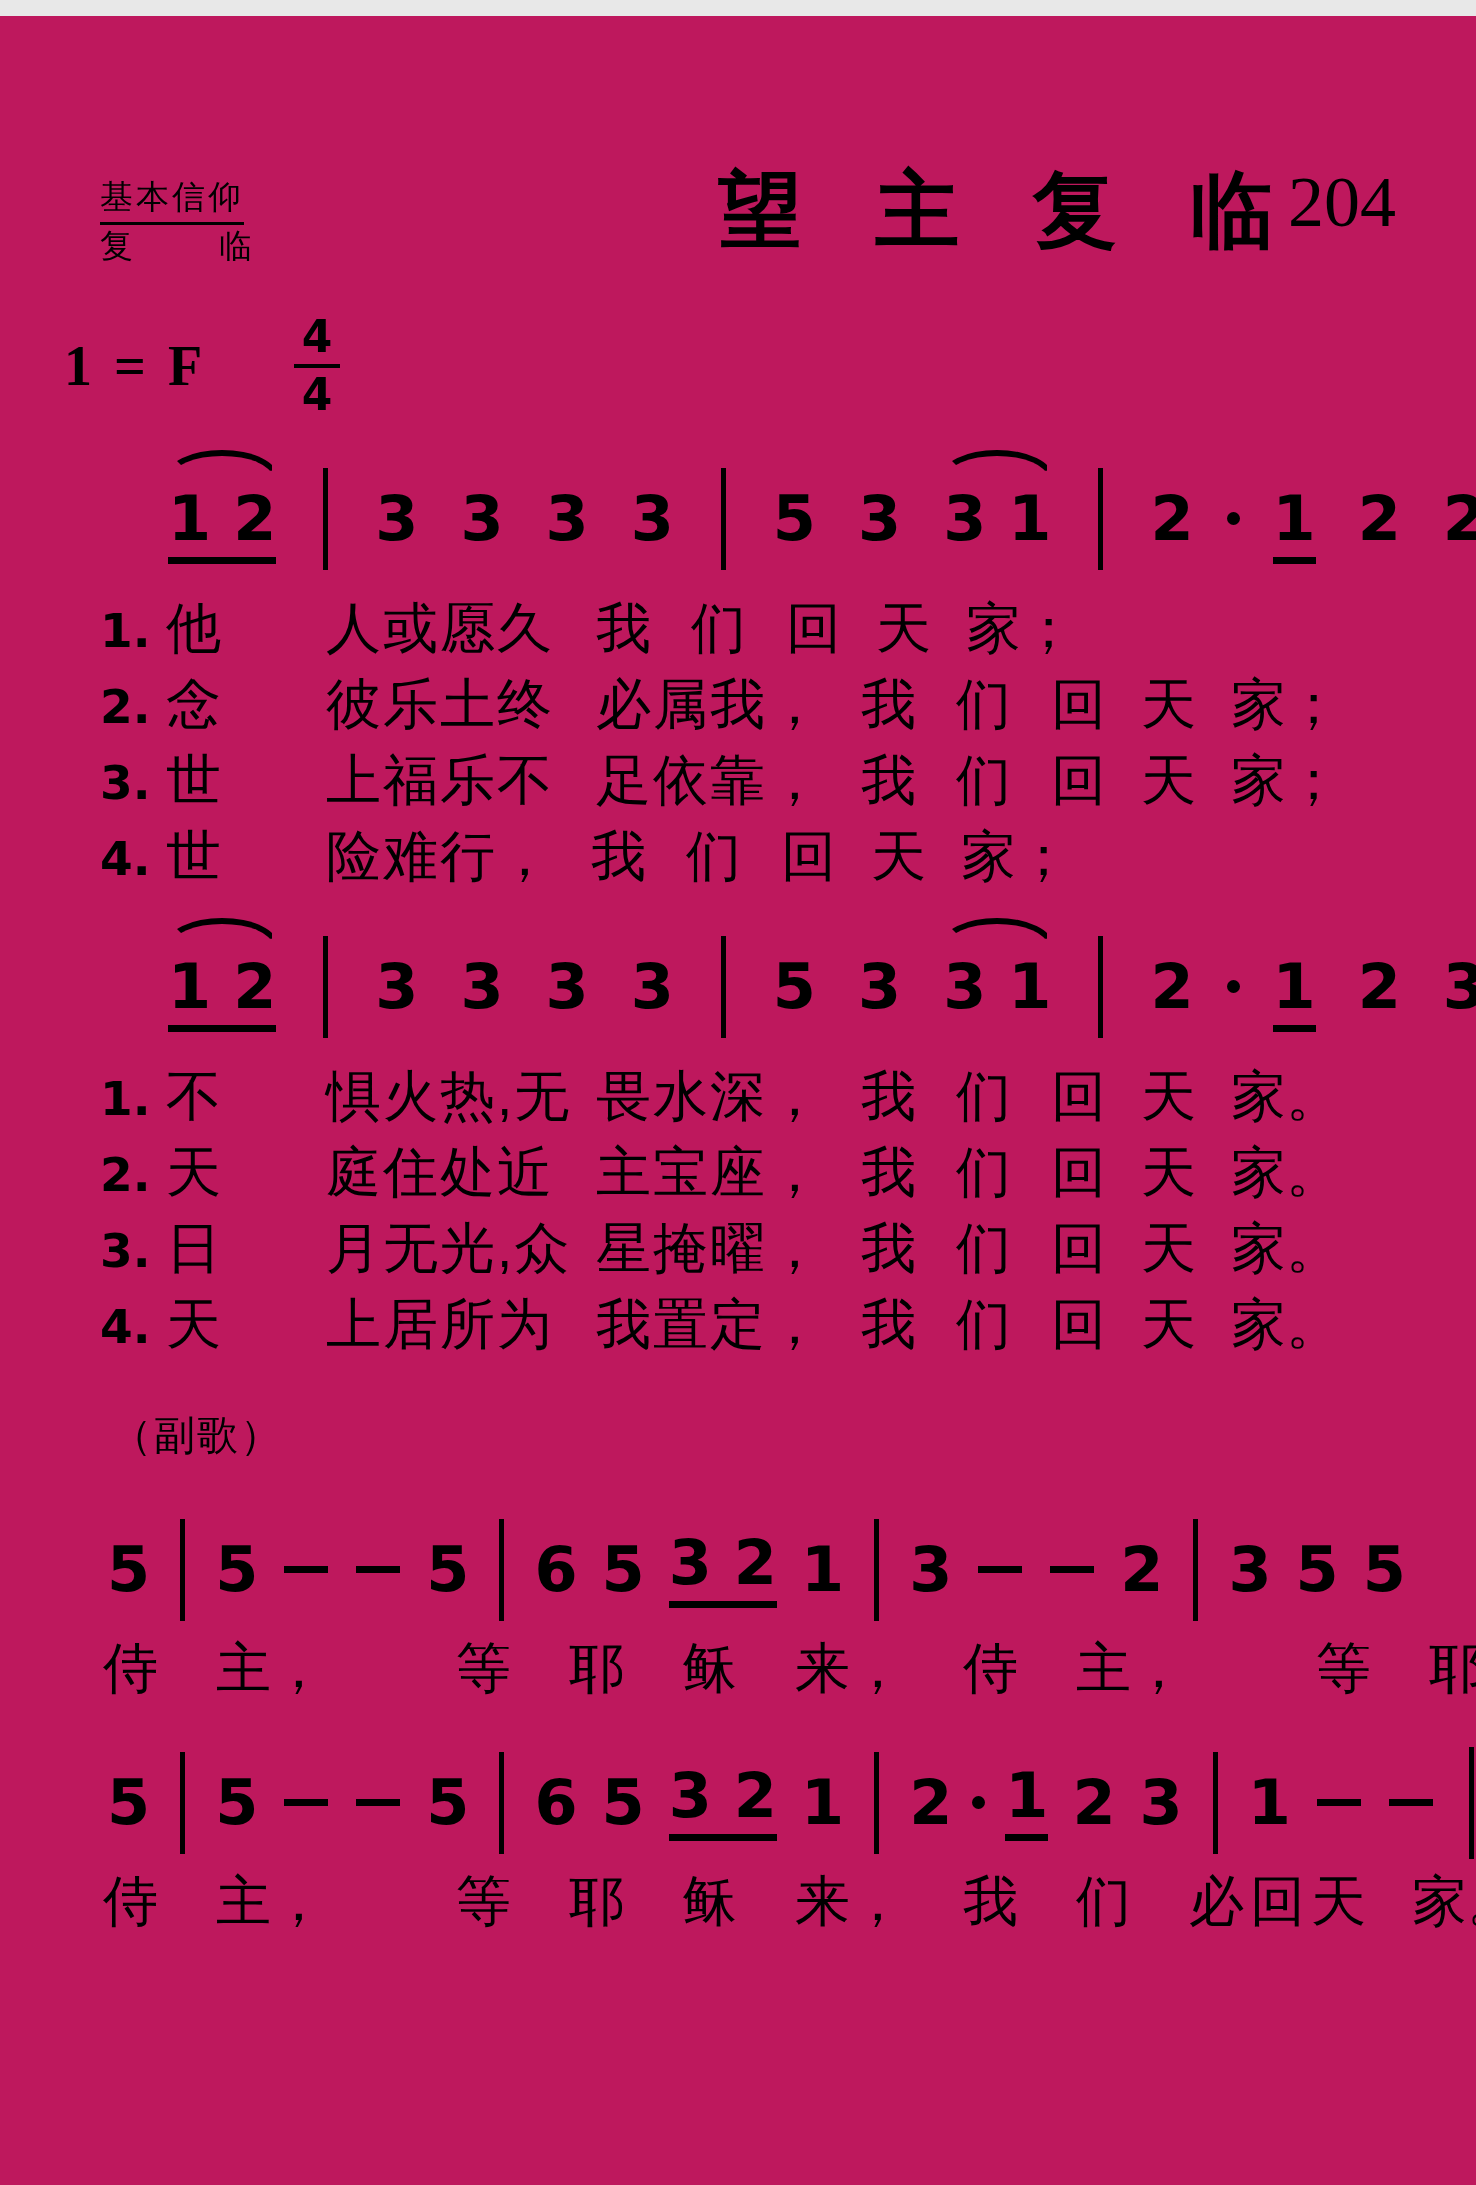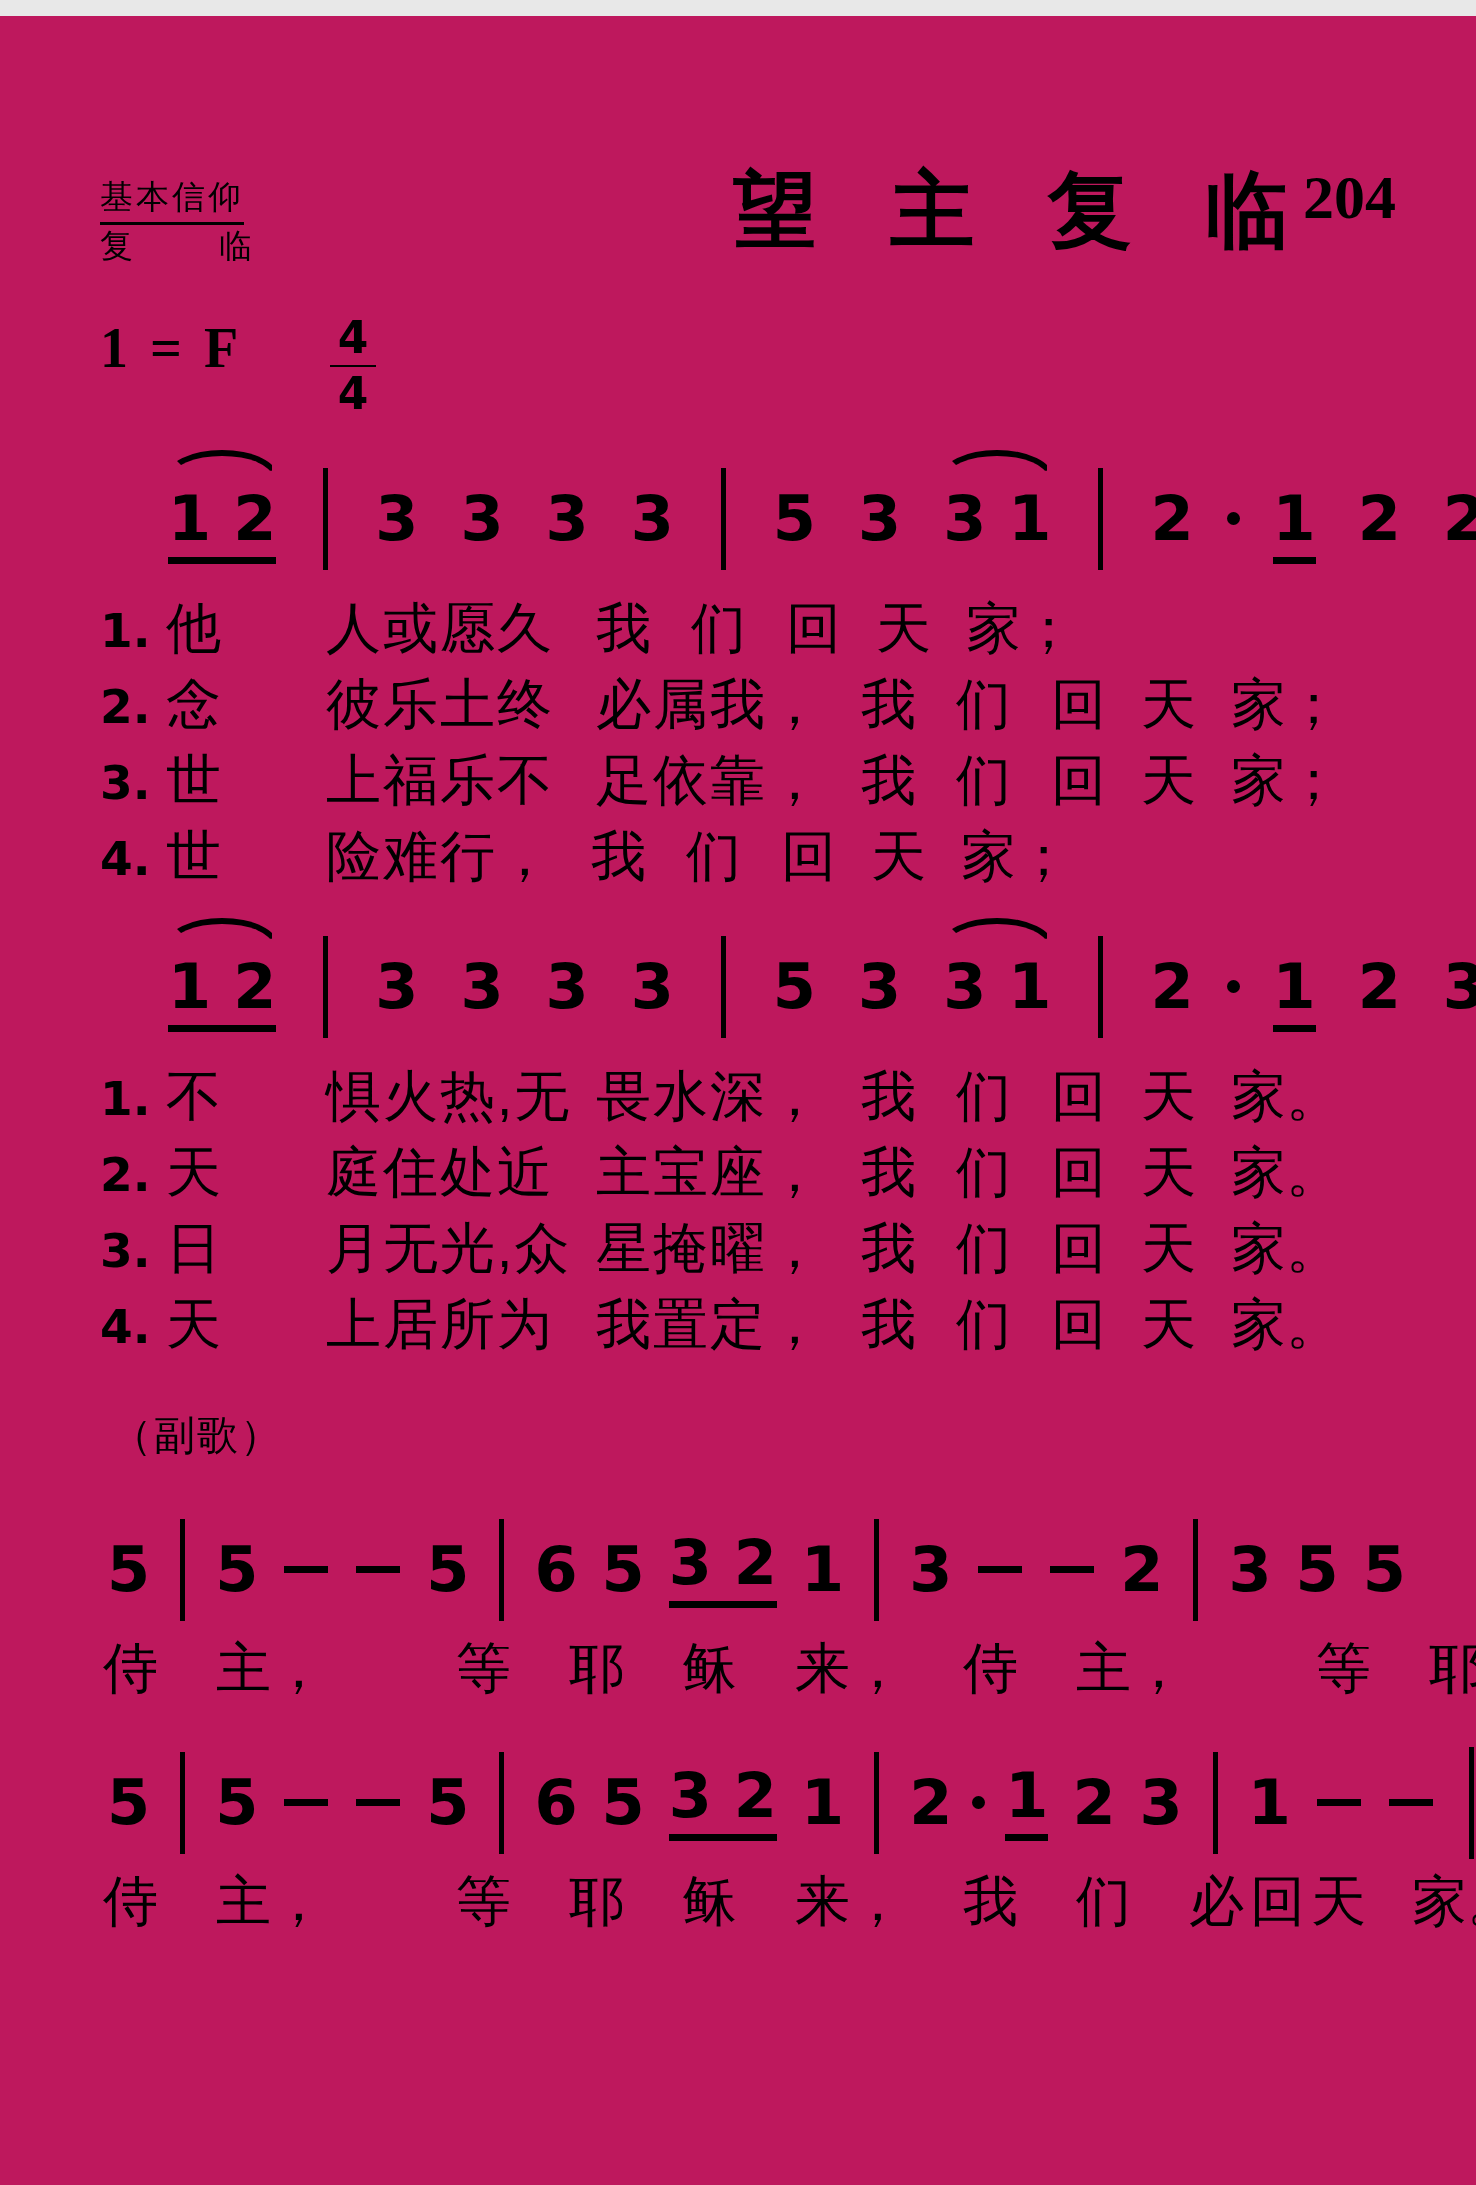--- a/index.html
+++ b/index.html
@@ -6,23 +6,23 @@
   .page{
     position:relative;width:1476px;height:2185px;background:#be185d;color:#000;
     font-family:"Liberation Sans","DejaVu Sans",sans-serif;overflow:hidden;margin:16px auto;
   }
   
   .header{display:flex;align-items:flex-start;padding:148px 80px 0 100px;}
   .category{width:185px;font-size:33px;line-height:1.3;margin-top:12px;flex:none;}
   .cat-top{border-bottom:3px solid #000;padding-bottom:3px;letter-spacing:3px;white-space:nowrap;width:fit-content;}
   .cat-bottom{display:flex;justify-content:space-between;width:152px;}
   .title{flex:1;text-align:right;font-size:84px;font-weight:900;letter-spacing:14px;word-spacing:22px;margin:0 0 0 30px;line-height:1.1;}
-  .number{font-family:"Liberation Serif","DejaVu Serif",serif;font-size:62px;font-weight:bold;line-height:1;margin-top:2px;flex:none;}
-  
-  .keyline{display:flex;padding-left:100px;margin-top:48px;height:100px;}
+  .number{font-family:"Liberation Serif","DejaVu Serif",serif;font-size:72px;font-weight:normal;line-height:1;margin-top:2px;flex:none;}
+  
+  .keyline{display:flex;align-items:center;padding-left:64px;margin-top:48px;height:100px;}
   .key{font-family:"Liberation Serif","DejaVu Serif",serif;font-weight:bold;font-size:56px;letter-spacing:4px;}
   .timesig{display:inline-flex;flex-direction:column;align-items:center;margin-left:88px;font-weight:bold;font-size:44px;line-height:1;font-family:"DejaVu Sans",sans-serif;}
   .ts-line{width:46px;height:4px;background:#000;margin:5px 0;}
   
   .notation-line{display:flex;align-items:center;padding-left:147px;margin-top:42px;height:122px;}
   .notation-line.chorus{padding-left:95px;margin-top:46px;}
   .note,.gd{font-family:"DejaVu Sans",sans-serif;font-weight:bold;font-size:62px;line-height:1;}
   .note{margin:0 21px;}
   .grp{position:relative;display:inline-flex;gap:22px;margin:0 21px;}
   .u{border-bottom:7px solid #000;padding-bottom:7px;margin-bottom:-14px;}

